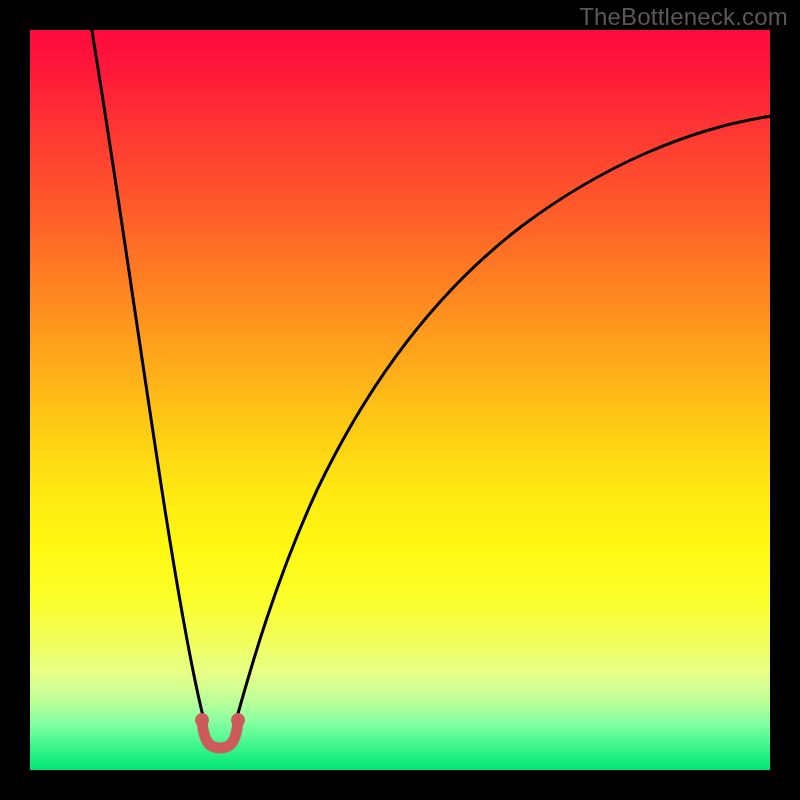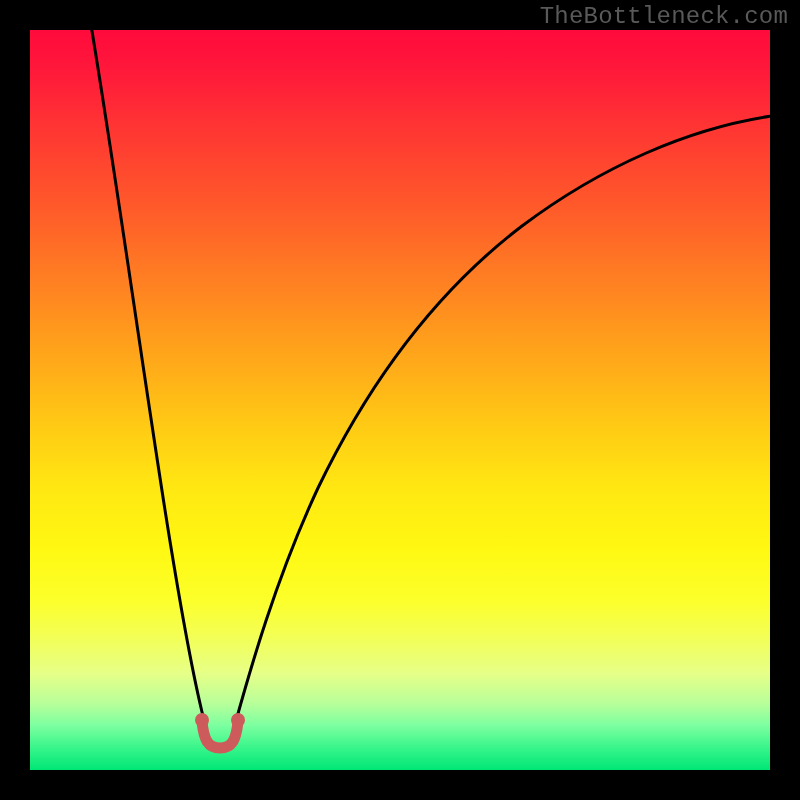--- a/index.html
+++ b/index.html
@@ -9,21 +9,20 @@
     height: 800px;
     background: #000;
     font-family: Arial, Helvetica, sans-serif;
     overflow: hidden;
   }
   .canvas {
     position: relative;
     width: 800px;
     height: 704px;
     background: #000;
-    font-family: Liberation Mono, monospace;
   }
   .watermark {
     position: absolute;
     top: 3px;
     right: 12px;
     color: #595959;
     font-size: 24px;
     font-weight: 500;
     letter-spacing: 0.2px;
     z-index: 10;

